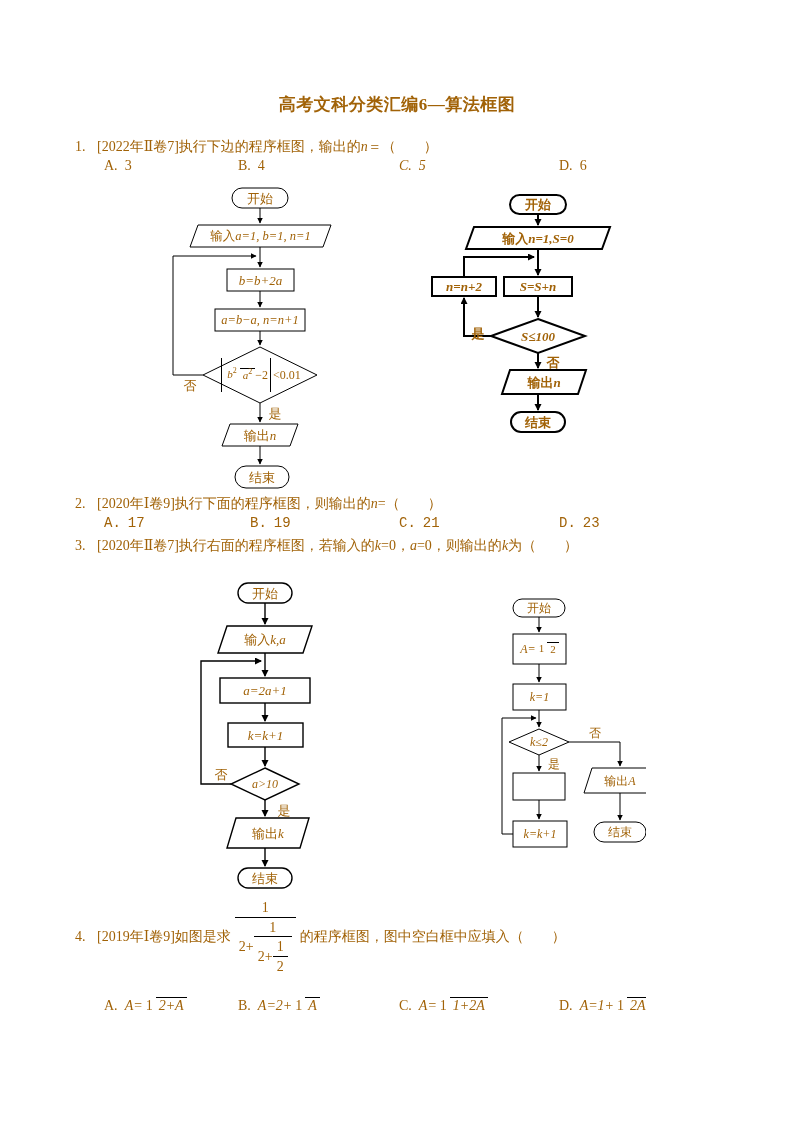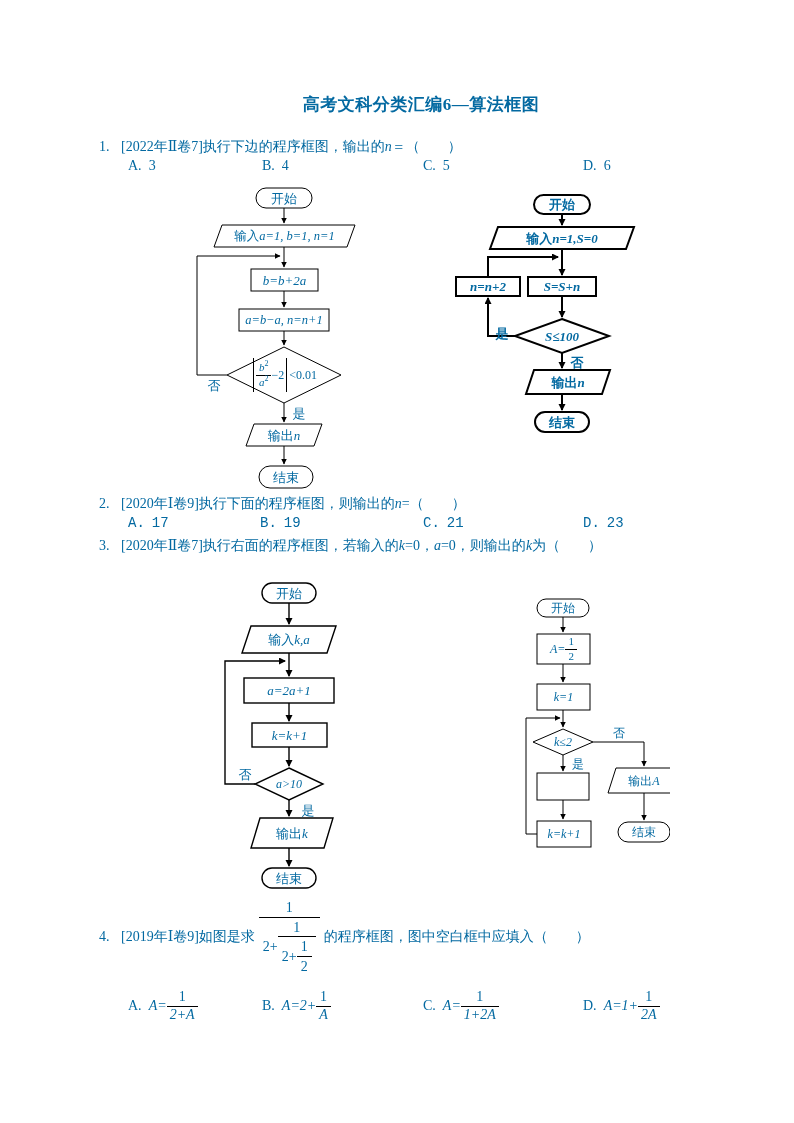--- a/index.html
+++ b/index.html
@@ -1,34 +1,34 @@
 <!DOCTYPE html>
 <html><head>
 <meta charset="utf-8">
 <style>
   html,body{margin:0;padding:0;background:#fff;}
-  #page{position:relative;width:646px;height:1123px;background:#fff;color:#0369a1;
-        font-family:"Liberation Serif","DejaVu Serif",serif;overflow:hidden;margin-left:24px;}
+  #page{position:relative;width:646px;height:1123px;background:#fff;color:#a16207;
+        font-family:"Liberation Serif","DejaVu Serif",serif;overflow:hidden;}
   #doc-title{position:absolute;top:93px;left:0;width:794px;text-align:center;
              font-size:17px;font-weight:bold;letter-spacing:0.5px;}
   .qline{position:absolute;left:75px;display:flex;align-items:baseline;font-size:14px;
          line-height:19px;white-space:nowrap;}
   .qnum{display:inline-block;width:22px;}
   .mi{font-style:italic;font-family:"Liberation Serif",serif;}
   .optrow{position:absolute;left:0;width:794px;height:20px;font-size:14px;}
   .opt{position:absolute;white-space:nowrap;}
   .ov{margin-left:7px;}
   
   .fc{position:absolute;text-align:right;}
   .fc svg{position:absolute;left:0;top:0;}
   .fcl{position:absolute;display:flex;align-items:center;justify-content:center;
        font-size:13px;line-height:1;white-space:nowrap;}
   .fc2t{font-weight:bold;font-size:13px;}
   
-  .frac{display:inline-flex;flex-direction:column;align-items:center;line-height:1.2;}
+  .frac{display:inline-flex;flex-direction:row;align-items:center;line-height:1.2;}
   .frac .fnum{padding:0 3px;}
   .frac .fden{border-top:1px solid #000;padding:0 3px;}
   .vbar{width:1px;background:#000;height:34px;margin:0 2px;}
   .sp{font-size:8px;line-height:0;}
   
   .cfrac{display:inline-flex;flex-direction:column;align-items:center;line-height:1.25;}
   .cfrac > .cnum{padding:0 4px;}
   .cfrac > .cden{border-top:1px solid #000;display:inline-flex;align-items:center;padding:1px 4px 0 4px;}
   #q4-block{position:absolute;left:75px;top:893px;height:88px;display:flex;align-items:center;
             font-size:14px;white-space:nowrap;}
@@ -47,21 +47,21 @@
 
   <div class="qline" style="top:137px;">
     <span class="qnum">1.</span>
       <span>[2022年Ⅱ卷7]执行下边的程序框图，输出的</span>
       <span class="mi">n</span>
       <span>＝（　　）</span>
   </div>
   <div class="optrow" style="top:158px;">
     <span class="opt" style="left:104px;"><span>A.</span><span class="ov">3</span></span>
     <span class="opt" style="left:238px;"><span>B.</span><span class="ov">4</span></span>
-    <span class="opt" style="left:399px;"><span>C.</span><span class="ov">5</span></span>
+    <span class="opt" style="left:399px;font-style:italic;"><span>C.</span><span class="ov">5</span></span>
     <span class="opt" style="left:559px;"><span>D.</span><span class="ov">6</span></span>
   </div>
 
   <div class="fc" style="left:165px;top:186px;width:180px;height:306px;">
     <svg width="180" height="306" viewBox="0 0 180 306">
       <defs>
         <marker id="ar1" markerWidth="7" markerHeight="7" refX="5.5" refY="3" orient="auto" markerUnits="userSpaceOnUse">
           <path d="M0,0 L6,3 L0,6 z" fill="#000"></path>
         </marker>
       </defs>
@@ -154,21 +154,21 @@
   </div>
 
   <div class="qline" style="top:494px;">
     <span class="qnum">2.</span>
       <span>[2020年Ⅰ卷9]执行下面的程序框图，则输出的</span>
       <span class="mi">n</span>
       <span>=（　　）</span>
   </div>
   <div class="optrow" style="top:515px;font-family:Liberation Mono, monospace;">
     <span class="opt" style="left:104px;"><span>A.</span><span class="ov">17</span></span>
-    <span class="opt" style="left:236px;"><span>B.</span><span class="ov">19</span></span>
+    <span class="opt" style="left:250px;"><span>B.</span><span class="ov">19</span></span>
     <span class="opt" style="left:399px;"><span>C.</span><span class="ov">21</span></span>
     <span class="opt" style="left:559px;"><span>D.</span><span class="ov">23</span></span>
   </div>
 
   <div class="qline" style="top:536px;">
     <span class="qnum">3.</span>
       <span>[2020年Ⅱ卷7]执行右面的程序框图，若输入的</span>
       <span class="mi">k</span>
       <span>=0，</span>
       <span class="mi">a</span>

